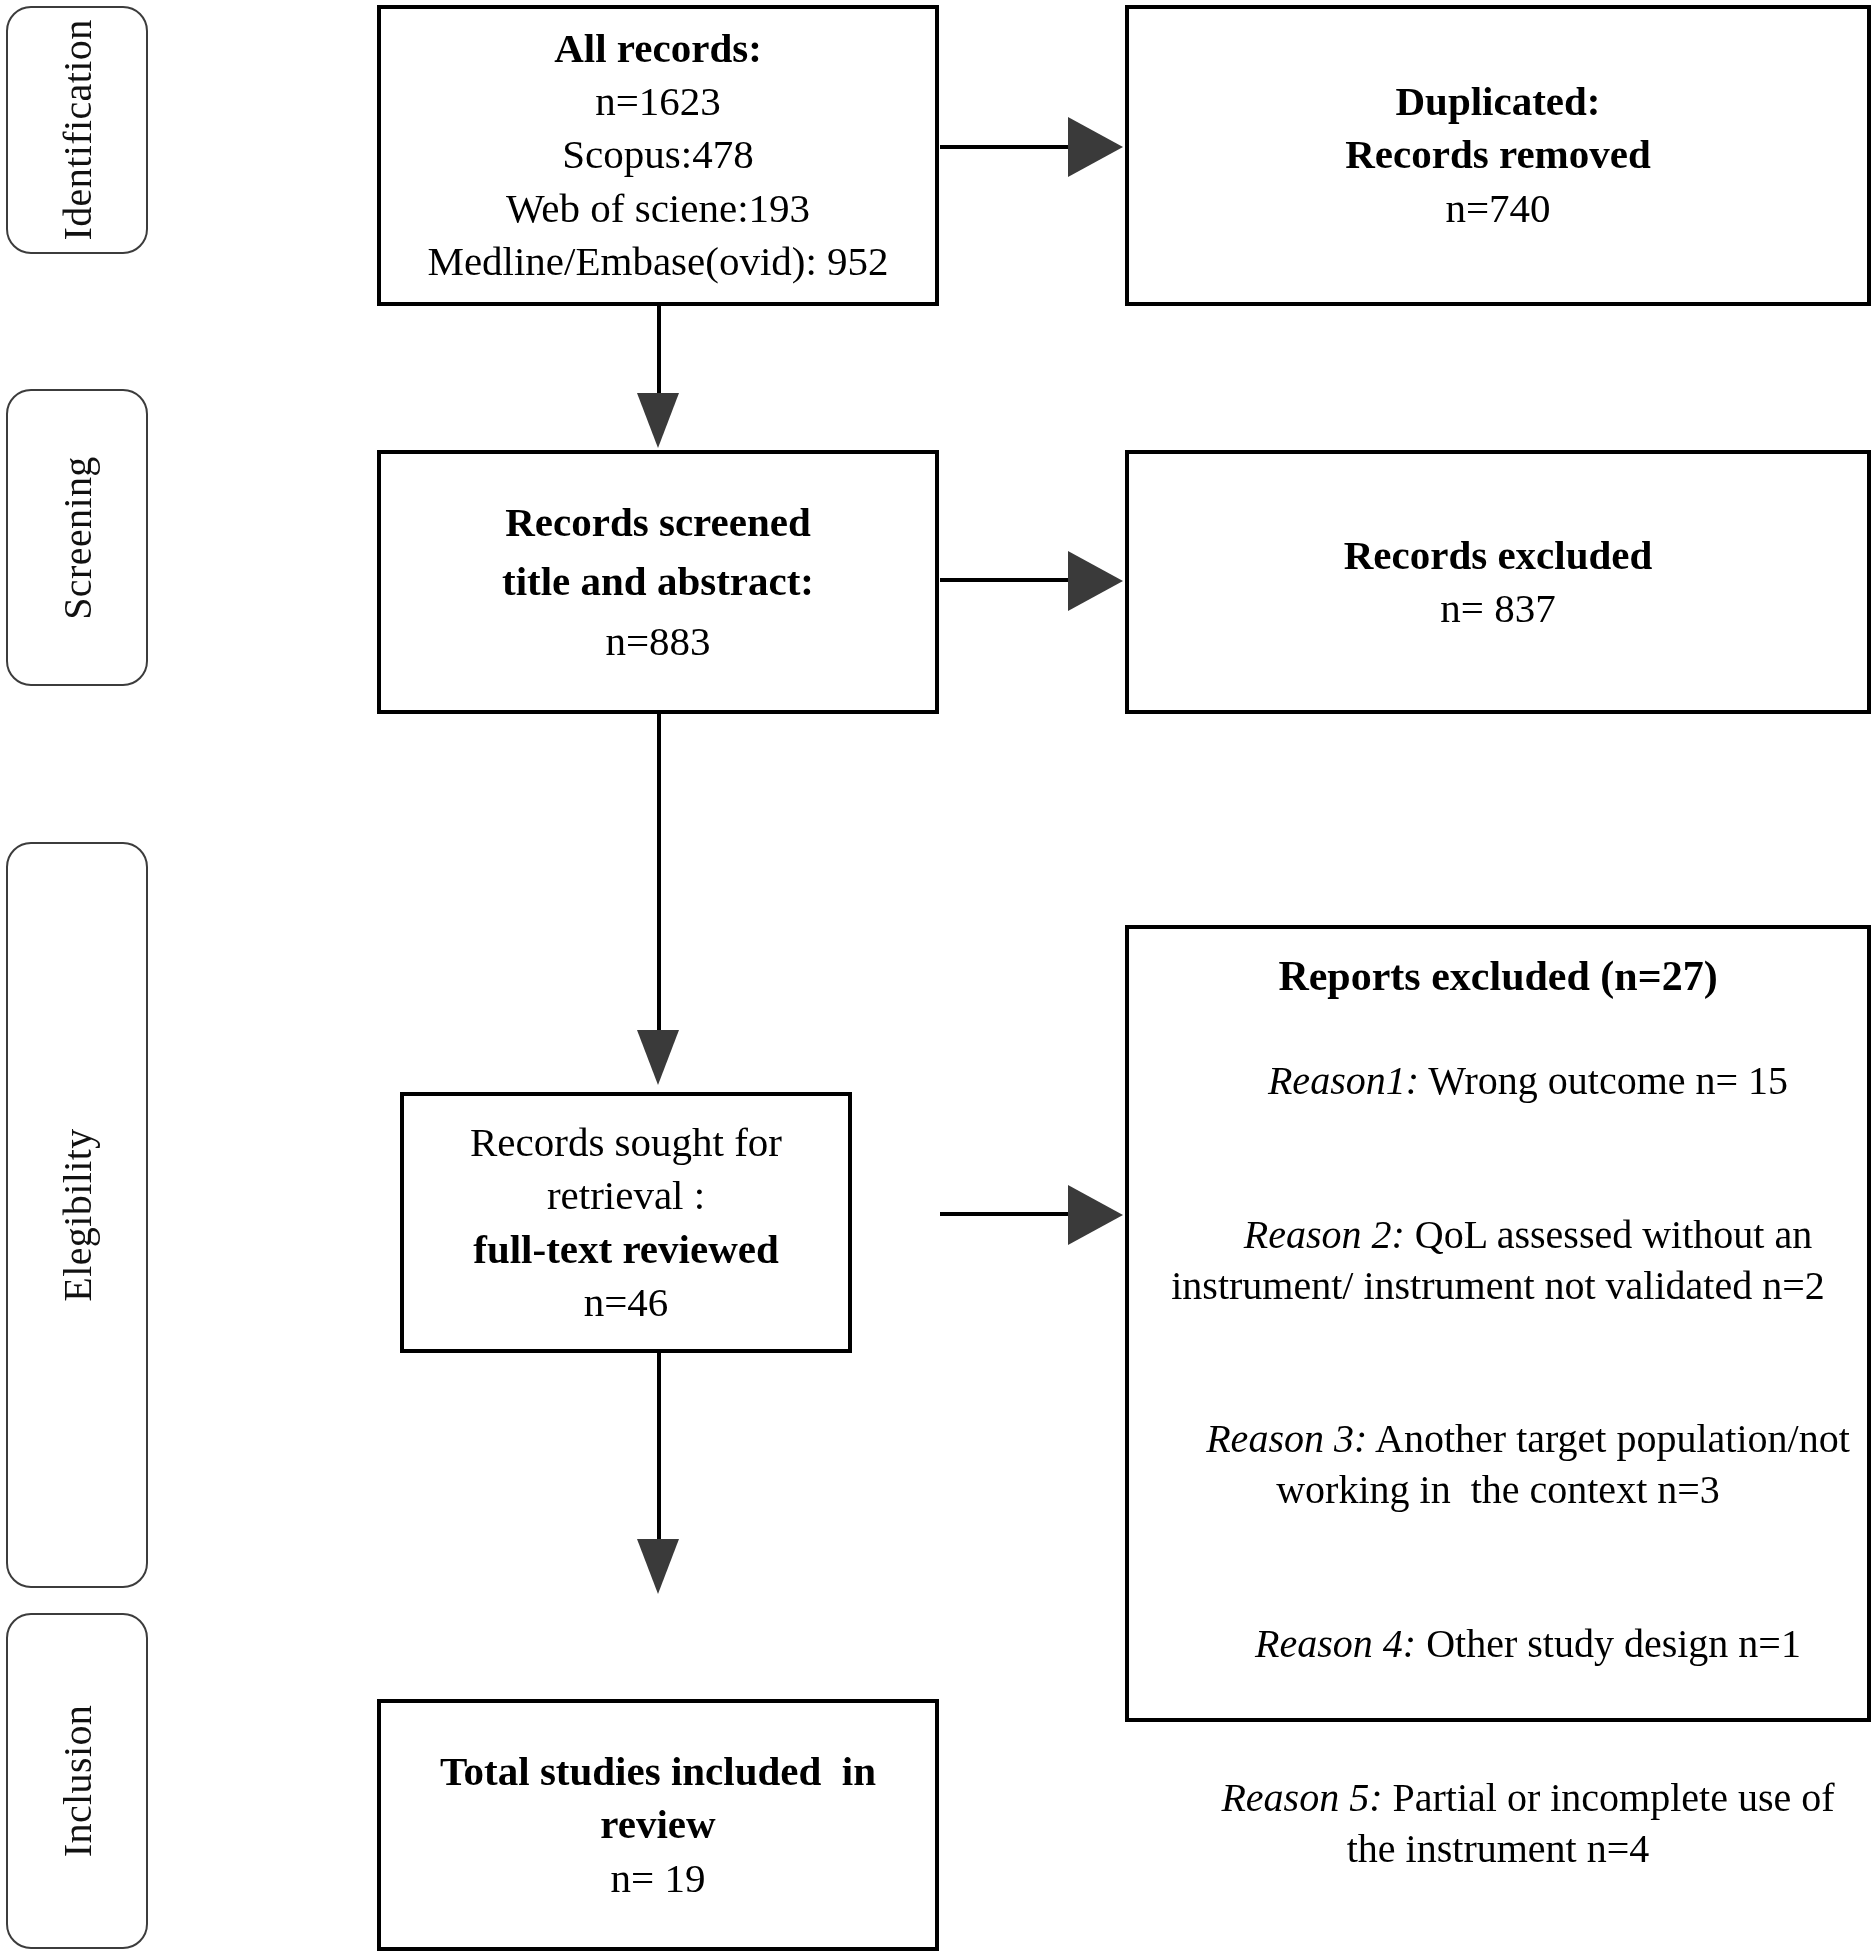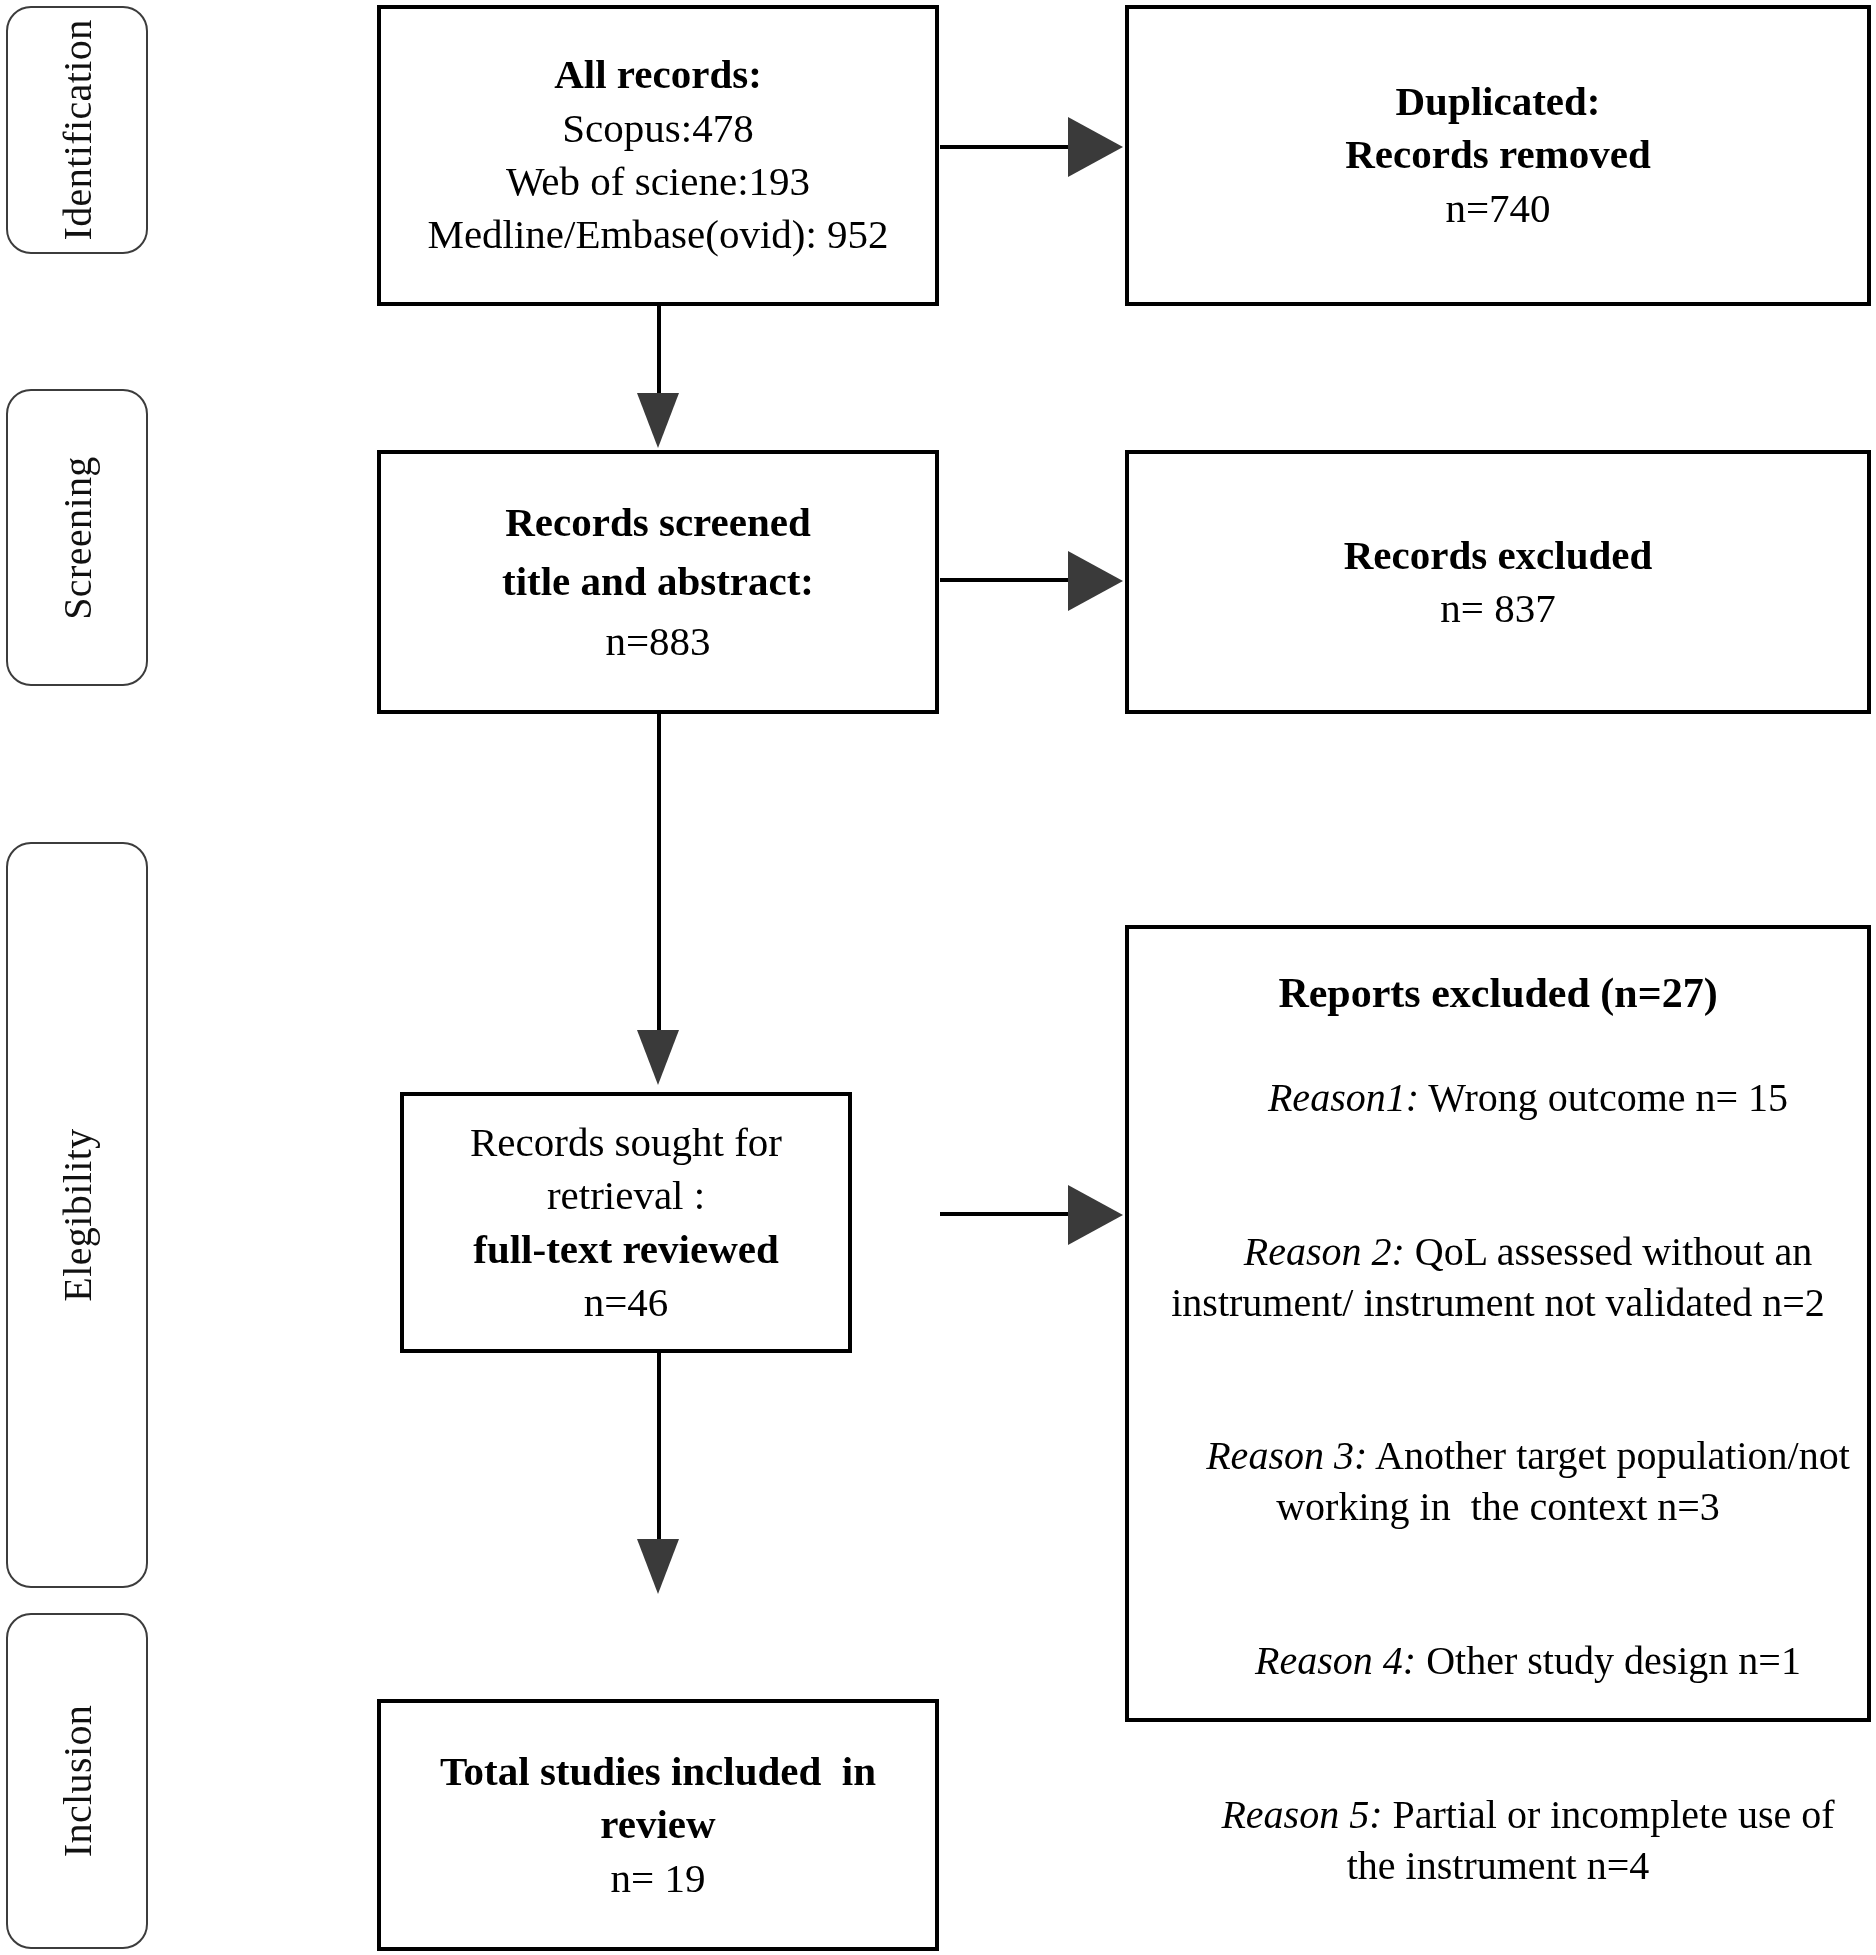--- a/index.html
+++ b/index.html
@@ -109,20 +109,21 @@
   <div class="stage" style="left:6px; top:842px; width:142px; height:746px;">
     <span class="stage-label">Elegibility</span>
   </div>
 
   <div class="stage" style="left:6px; top:1613px; width:142px; height:336px;">
     <span class="stage-label">Inclusion</span>
   </div>
 
   <div class="box" style="left:377px; top:4.5px; width:562px; height:301px;">
     <span class="line b">All records:</span>
+    <span class="line n">n=1623</span>
     <span class="line n">Scopus:478</span>
     <span class="line n">Web of sciene:193</span>
     <span class="line n">Medline/Embase(ovid): 952</span>
   </div>
 
   <div class="box" style="left:1125px; top:4.5px; width:746px; height:301px;">
     <span class="line b">Duplicated:</span>
     <span class="line b">Records removed</span>
     <span class="line n">n=740</span>
   </div>
@@ -149,21 +150,21 @@
 
   <div class="vline" style="left:657px; top:714px; height:328px;"></div>
   <div class="arrow-down" style="left:637px; top:1030px;"></div>
 
   <div class="box" style="left:377px; top:1092px; width:452px; height:261px;margin-left:23px;">
     <span class="line n">Records sought for retrieval :</span>
     <span class="line b">full-text reviewed</span>
     <span class="line n">n=46</span>
   </div>
 
-  <div class="box reports" style="left:1125px; top:925px; width:746px; height:797px; justify-content:flex-start; padding-top:38px;">
+  <div class="box reports" style="left:1125px; top:925px; width:746px; height:797px; justify-content:flex-start; padding-top:21px;">
     <span class="line head">Reports excluded (n=27)</span>
 
     <span class="line">
       <span class="it">Reason1:</span><span class="n"> Wrong outcome n= 15</span>
     </span>
 
     <span class="line">
       <span class="it">Reason 2:</span><span class="n"> QoL assessed without an instrument/ instrument not validated n=2</span>
     </span>
 

